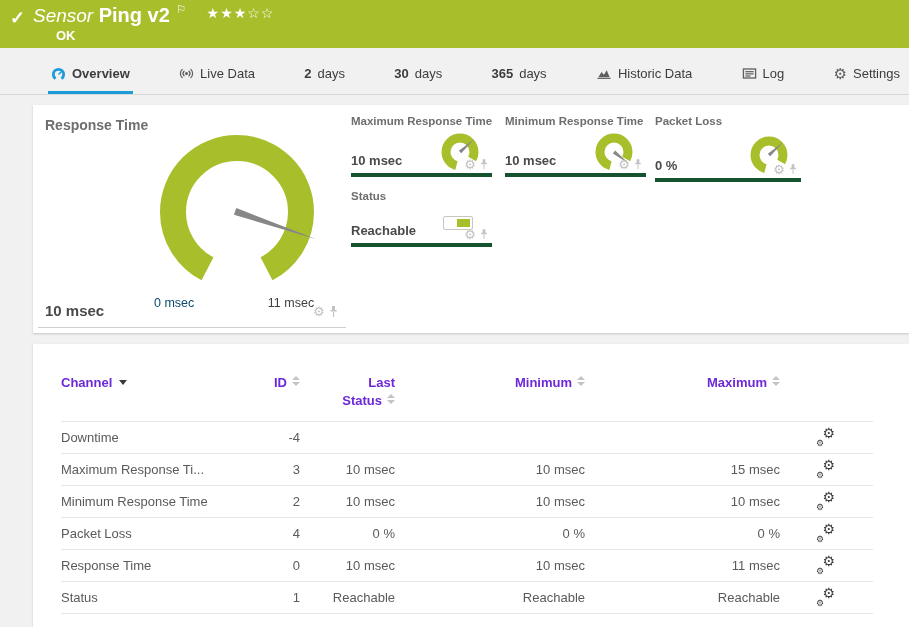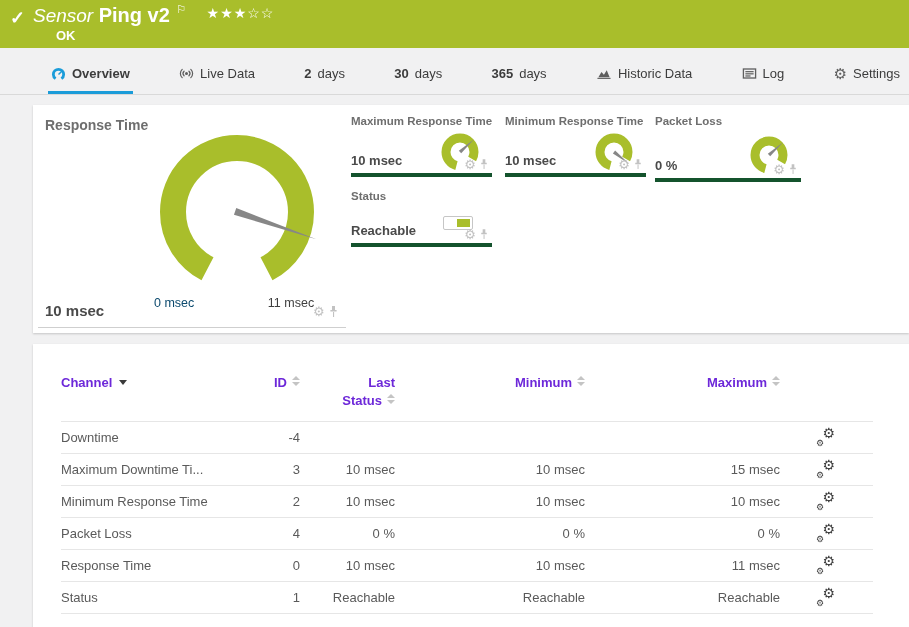--- a/index.html
+++ b/index.html
@@ -287,21 +287,21 @@
       <tbody>
         <tr>
           <td class="al">Downtime</td>
           <td class="ar">-4</td>
           <td class="ar"></td>
           <td class="ar"></td>
           <td class="ar"></td>
           <td class="col-icon"><span class="gears"><span class="g1">⚙</span><span class="g2">⚙</span></span></td>
         </tr>
         <tr>
-          <td class="al">Maximum Downtime Ti...</td>
+          <td class="al">Maximum Response Ti...</td>
           <td class="ar">3</td>
           <td class="ar">10 msec</td>
           <td class="ar">10 msec</td>
           <td class="ar">15 msec</td>
           <td class="col-icon"><span class="gears"><span class="g1">⚙</span><span class="g2">⚙</span></span></td>
         </tr>
         <tr>
           <td class="al">Minimum Response Time</td>
           <td class="ar">2</td>
           <td class="ar">10 msec</td>

